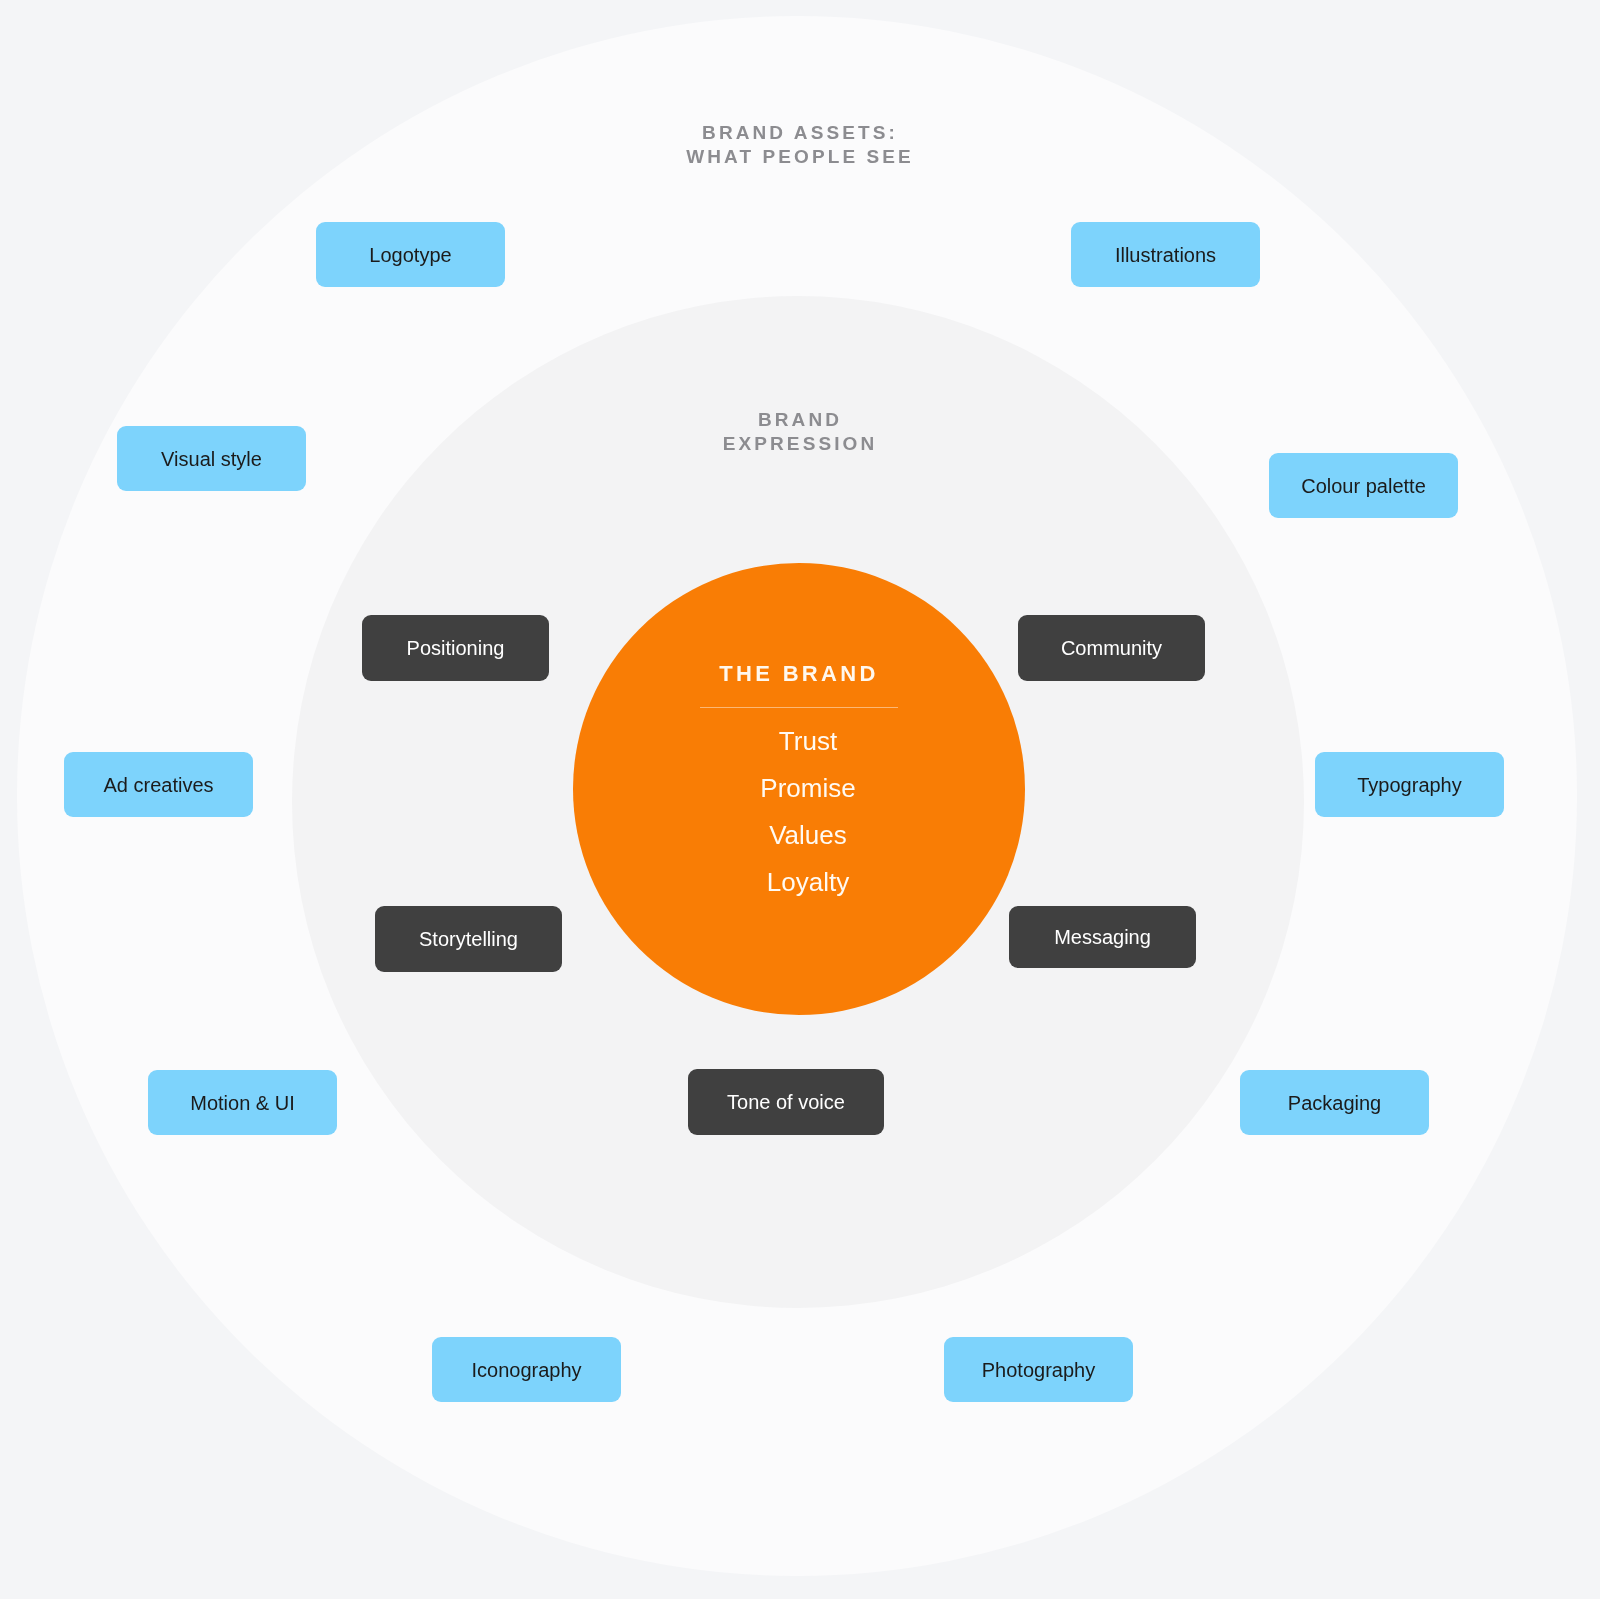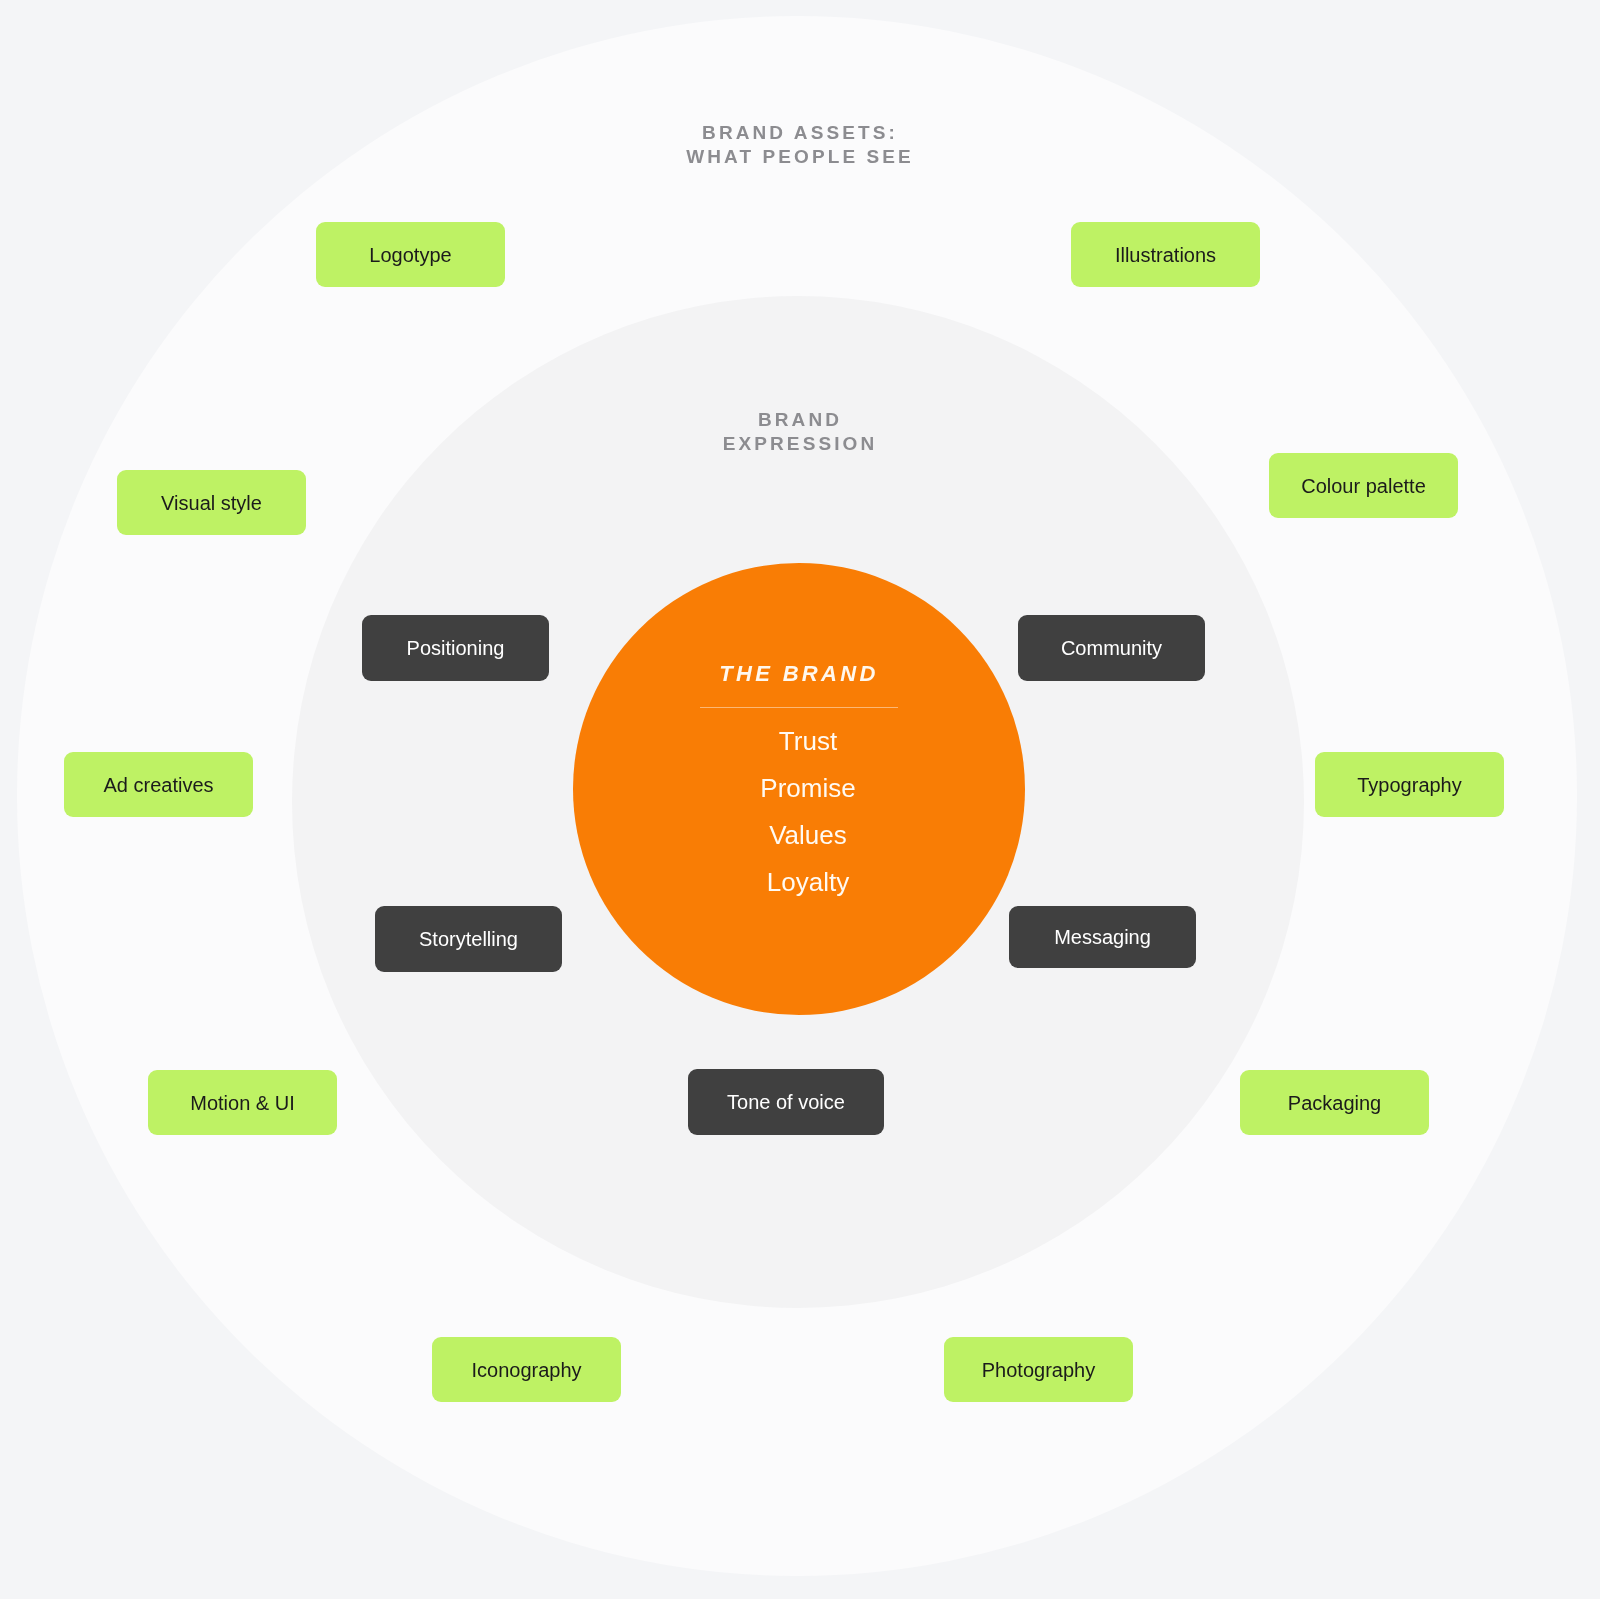--- a/index.html
+++ b/index.html
@@ -80,21 +80,20 @@
     top: 408px;
   }
 
   
   #core-title {
     color: #fff8ee;
     font-size: 22px;
     font-weight: 600;
     letter-spacing: 3.3px;
     text-align: center;
-    font-style: italic;
   }
   #core-divider {
     width: 198px;
     height: 1px;
     background: rgba(255,255,255,0.45);
     margin: 20px 0 20px 0;
   }
   #core-values {
     display: flex;
     flex-direction: column;
@@ -115,21 +114,21 @@
     display: flex;
     align-items: center;
     justify-content: center;
     border-radius: 9px;
     font-size: 20px;
     line-height: 1;
     white-space: nowrap;
     user-select: none;
   }
   .chip.light {
-    background: #bef264;
+    background: #7dd3fc;
     color: #1b1b1b;
   }
   .chip.dark {
     background: #404040;
     color: #ffffff;
   }
 </style>
 </head>
 <body style="background: rgb(244, 245, 247);">
 
@@ -150,21 +149,21 @@
     <div id="core-values">
       <div class="core-value">Trust</div>
       <div class="core-value">Promise</div>
       <div class="core-value">Values</div>
       <div class="core-value">Loyalty</div>
     </div>
   </div>
 
   <div class="chip light" style="left: 316px; top: 222px; width: 189px; height: 65px;">Logotype</div>
   <div class="chip light" style="left: 1071px; top: 222px; width: 189px; height: 65px;">Illustrations</div>
-  <div class="chip light" style="left: 117px; top: 470px; width: 189px; height: 65px;">Visual style</div>
+  <div class="chip light" style="left: 117px; top: 426px; width: 189px; height: 65px;">Visual style</div>
   <div class="chip light" style="left: 1269px; top: 453px; width: 189px; height: 65px;">Colour palette</div>
   <div class="chip light" style="left: 64px; top: 752px; width: 189px; height: 65px;">Ad creatives</div>
   <div class="chip light" style="left: 1315px; top: 752px; width: 189px; height: 65px;">Typography</div>
   <div class="chip light" style="left: 148px; top: 1070px; width: 189px; height: 65px;">Motion &amp; UI</div>
   <div class="chip light" style="left: 1240px; top: 1070px; width: 189px; height: 65px;">Packaging</div>
   <div class="chip light" style="left: 432px; top: 1337px; width: 189px; height: 65px;">Iconography</div>
   <div class="chip light" style="left: 944px; top: 1337px; width: 189px; height: 65px;">Photography</div>
 
   <div class="chip dark" style="left: 362px; top: 615px; width: 187px; height: 66px;">Positioning</div>
   <div class="chip dark" style="left: 375px; top: 906px; width: 187px; height: 66px;">Storytelling</div>

